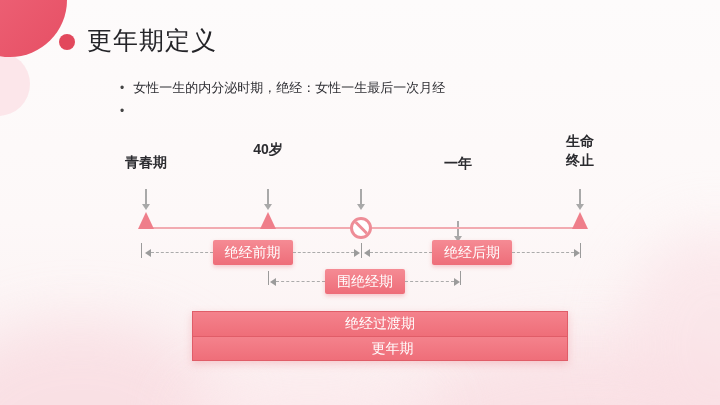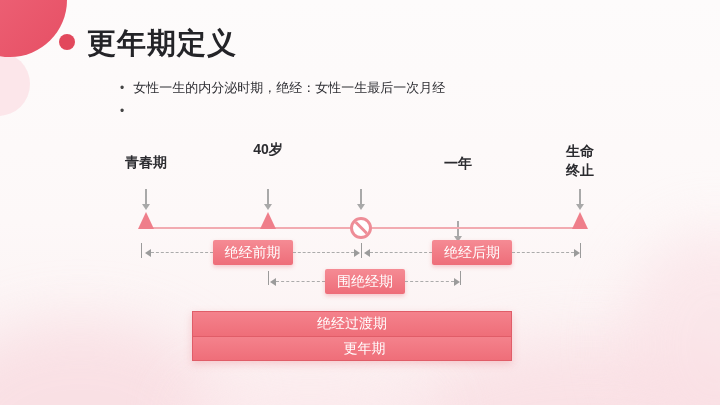--- a/index.html
+++ b/index.html
@@ -23,34 +23,34 @@
     position:absolute; left:-47px; top:-57px; width:114px; height:114px; border-radius:50%;
     background:linear-gradient(135deg,#f16b7f 0%, #e64f64 100%);
   }
   .deco-circle-light {
     position:absolute; left:-34px; top:52px; width:64px; height:64px; border-radius:50%;
     background:#fbdfe4; opacity:.75;
   }
 
   
   .title-dot { position:absolute; left:59px; top:34px; width:16px; height:16px; border-radius:50%; background:#e2485c; }
-  .title { position:absolute; left:87px; top:24px; font-size:29px; font-weight:700; color:#242428; letter-spacing:1px; }
+  .title { position:absolute; left:87px; top:24px; font-size:25px; font-weight:400; color:#242428; letter-spacing:1px; }
 
   
   .bullets { position:absolute; left:120px; top:76px; list-style:none; }
   .bullets li { font-size:13px; color:#2e2e33; line-height:23px; display:flex; align-items:baseline; }
   .bullets .b-dot { color:#444; margin-right:9px; font-size:12px; }
 
   
   .ms-label {
     position:absolute; transform:translateX(-50%); text-align:center;
     font-size:14px; font-weight:600; line-height:19px; color:#2b2b2f; white-space:pre-line;
   }
   .x1 { left:146px; } .x2 { left:268px; } .x3 { left:361px; } .x4 { left:458px;margin-top:32px; } .x5 { left:580px; }
-  .lb1 { bottom:233px; } .lb2 { bottom:246px; } .lb3 { bottom:223px; } .lb4 { bottom:232px; } .lb5 { bottom:225px; }
+  .lb1 { bottom:233px; } .lb2 { bottom:246px; } .lb3 { bottom:223px; } .lb4 { bottom:232px; } .lb5 { bottom:235px; }
 
   
   .ms-arrow { position:absolute; top:189px; transform:translateX(-50%); display:flex; flex-direction:column; align-items:center; }
   .ms-arrow .shaft { width:2px; height:15px; background:#a9a9a9; }
   .ms-arrow .head { width:0; height:0; border-left:4px solid transparent; border-right:4px solid transparent; border-top:6px solid #a9a9a9; }
 
   
   .tl-line { position:absolute; left:146px; top:227px; width:434px; height:2px; background:#f2abb1; }
   .tri {
     position:absolute; top:212px; transform:translateX(-50%); width:0; height:0;
@@ -77,21 +77,21 @@
   }
   .tick { position:absolute; width:1px; background:#9b9b9b; }
   .t1 { left:141px; top:243px; height:15px; }
   .t2 { left:361px; top:243px; height:15px; }
   .t3 { left:580px; top:243px; height:15px; }
   .t4 { left:268px; top:271px; height:14px; }
   .t5 { left:460px; top:271px; height:14px; }
 
   
   .bars {
-    position:absolute; left:192px; top:311px; width:320px;
+    position:absolute; left:192px; top:311px; width:376px;
     border:1px solid #e05d68; box-shadow:0 3px 8px rgba(226,90,102,.25);
   }
   .bar {
     height:24px; display:flex; align-items:center; justify-content:center;
     background:linear-gradient(180deg,#f4828c 0%, #ef6e79 100%);
     color:#fff; font-size:14px;
   }
   .bar + .bar { border-top:1px solid #e05d68;padding-left:25px; }
 </style>
 </head>

